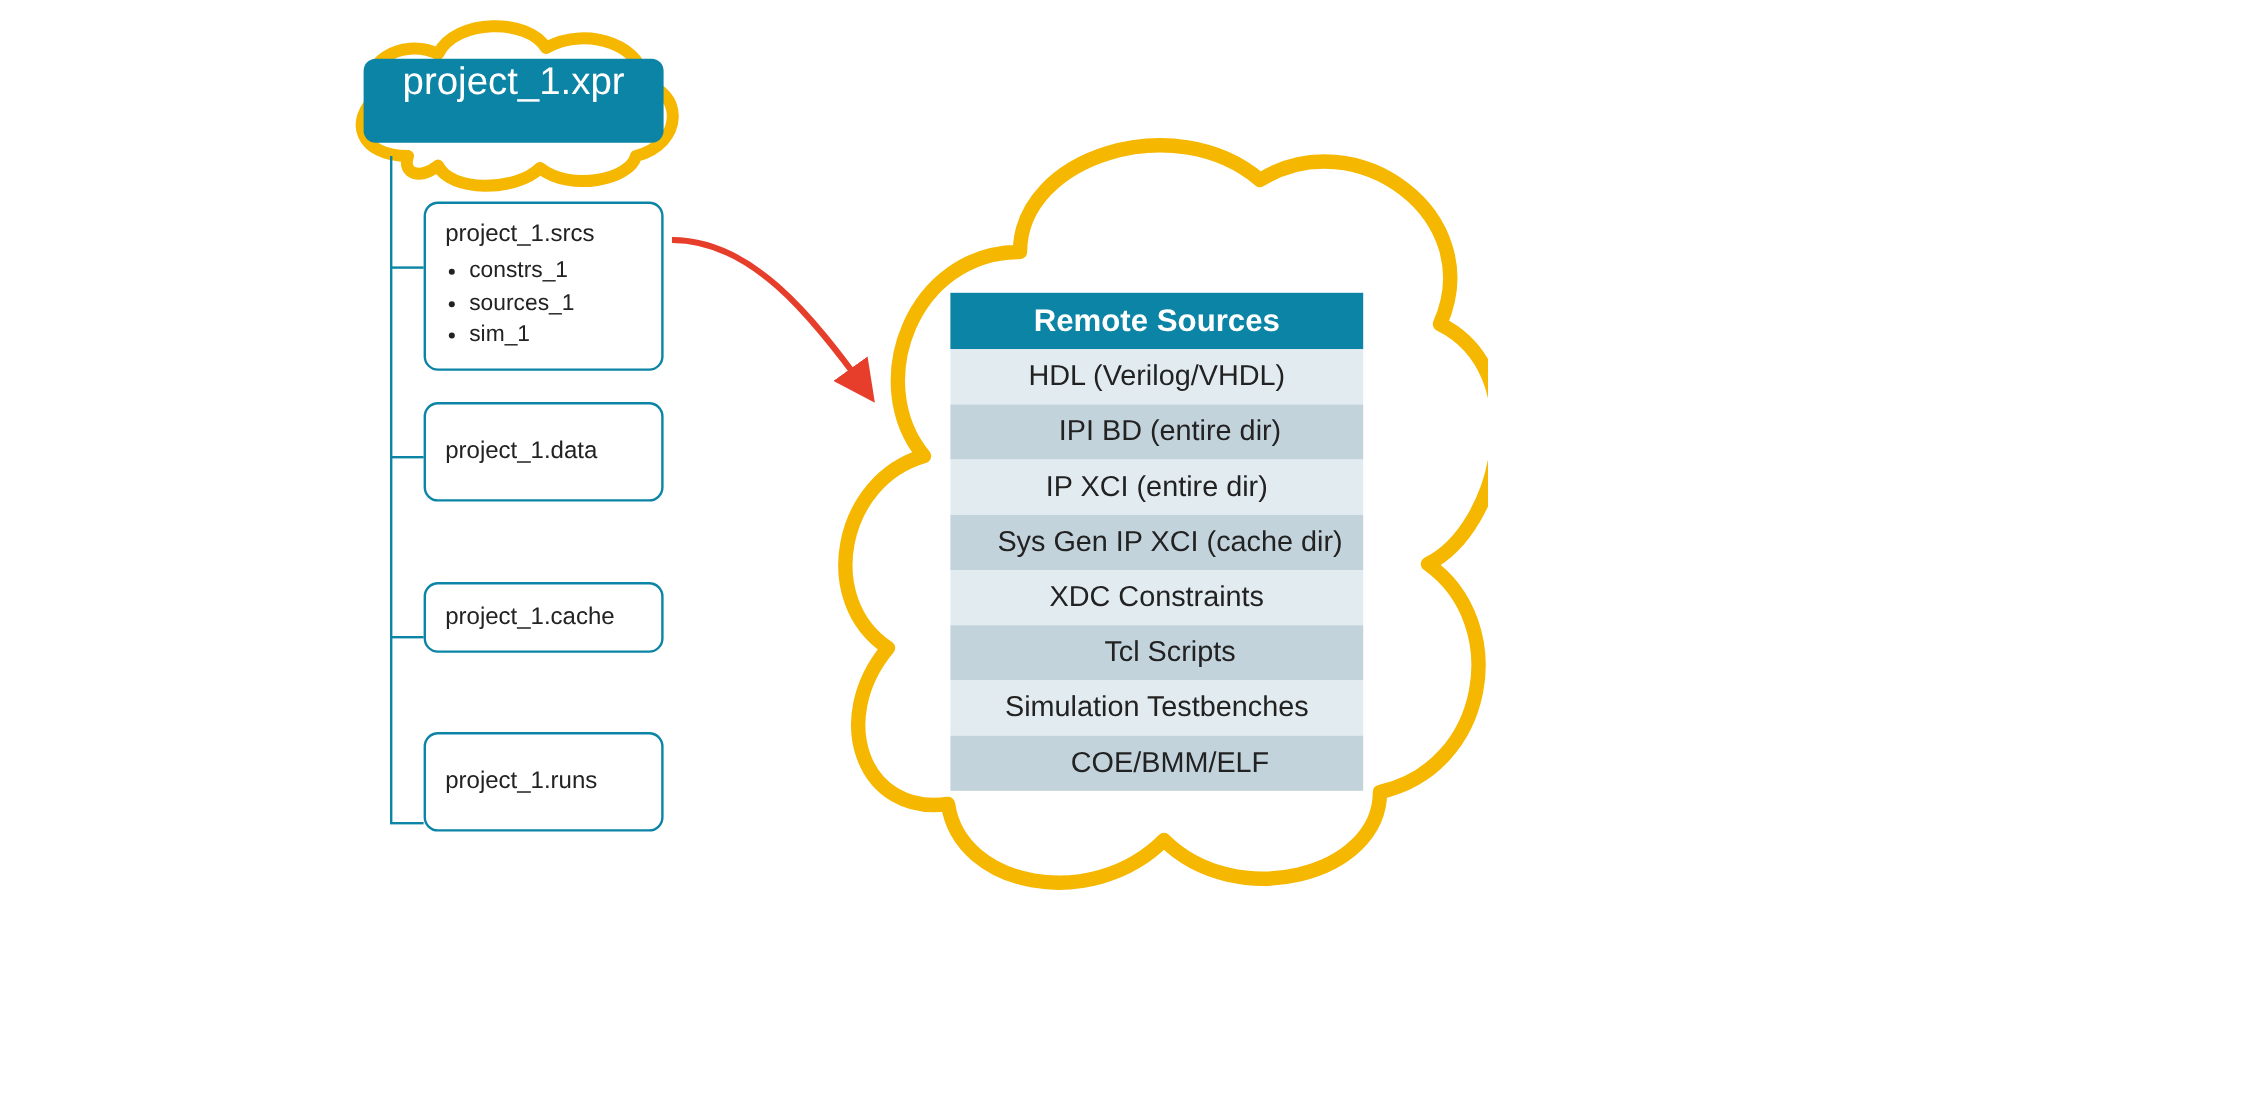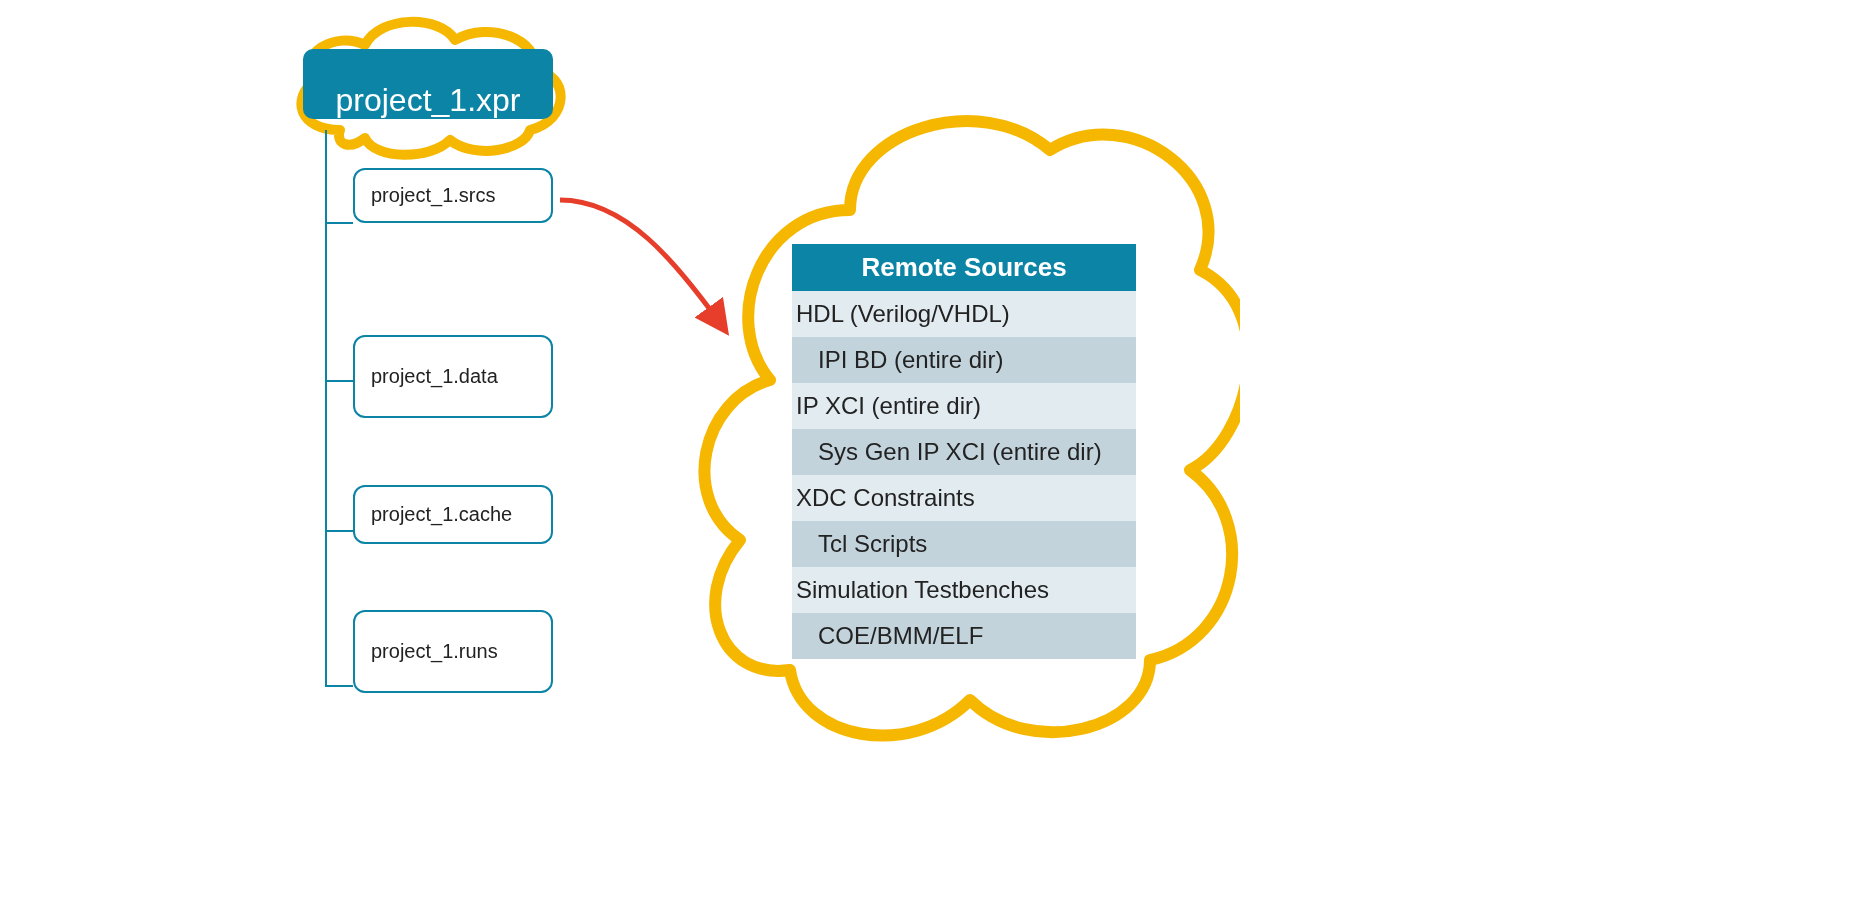--- a/index.html
+++ b/index.html
@@ -31,21 +31,21 @@
   }
   .root-box {
     position: absolute;
     left: 23px;
     top: 39px;
     width: 250px;
     height: 70px;
     background: #0b84a5;
     border-radius: 10px;
     display: flex;
-    align-items: flex-end;
+    align-items: flex-start;
     justify-content: center;
     color: #ffffff;
     font-size: 32px;
     font-weight: 400;
   }
 
   
   .tree {
     position: absolute;
     left: 325px;
@@ -115,21 +115,21 @@
   .table th {
     background: #0b84a5;
     color: #ffffff;
     font-size: 26px;
     font-weight: 700;
     text-align: center;
     padding: 8px 4px;
   }
   .table td {
     font-size: 24px;
-    text-align: left;
+    text-align: center;
     padding: 9px 4px;
     color: #222;
   }
   .row-a td { background: #e2ebf0; }
   .row-b td { background: #c3d3dc; padding-left: 26px; }
 
   
   .arrow {
     position: absolute;
     left: 555px;
@@ -160,20 +160,25 @@
       <span>project_1.xpr</span>
     </div>
   </div>
 
   <div class="tree">
     <div class="trunk"></div>
 
     <div class="branch" style="top:92px"></div>
     <div class="node" style="top:38px">
       <div class="node-title">project_1.srcs</div>
+      <ul>
+        <li>constrs_1</li>
+        <li>sources_1</li>
+        <li>sim_1</li>
+      </ul>
     </div>
 
     <div class="branch" style="top:250px"></div>
     <div class="node" style="top:205px; padding:28px 16px">
       <div class="node-title">project_1.data</div>
     </div>
 
     <div class="branch" style="top:400px"></div>
     <div class="node" style="top:355px; padding:16px 16px">
       <div class="node-title">project_1.cache</div>
@@ -216,21 +221,21 @@
       <tr class="row-a">
             <td>HDL (Verilog/VHDL)</td>
           </tr>
       <tr class="row-b">
             <td>IPI BD (entire dir)</td>
           </tr>
       <tr class="row-a">
             <td>IP XCI (entire dir)</td>
           </tr>
       <tr class="row-b">
-            <td>Sys Gen IP XCI (entire dir)</td>
+            <td>Sys Gen IP XCI (cache dir)</td>
           </tr>
       <tr class="row-a">
             <td>XDC Constraints</td>
           </tr>
       <tr class="row-b">
             <td>Tcl Scripts</td>
           </tr>
       <tr class="row-a">
             <td>Simulation Testbenches</td>
           </tr>

